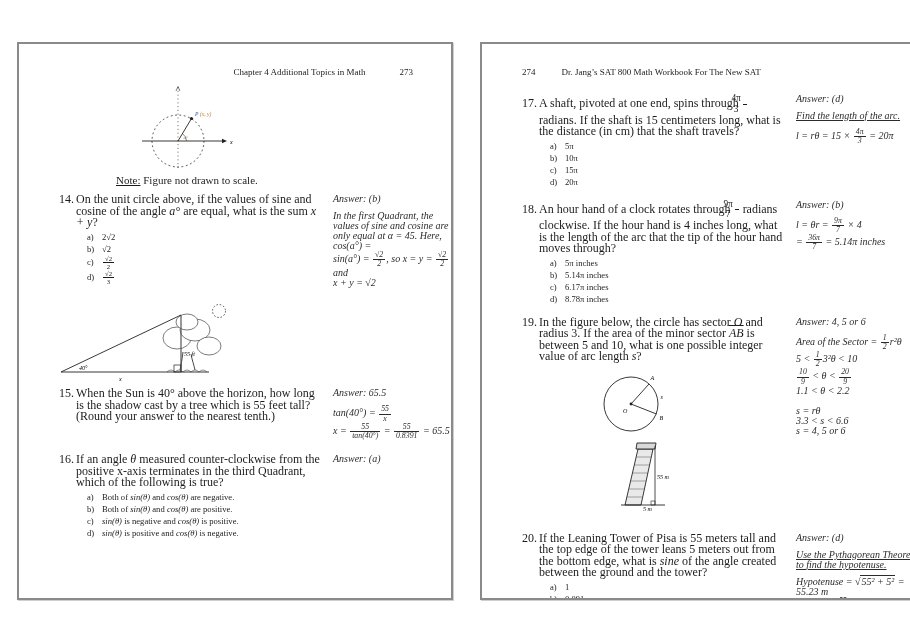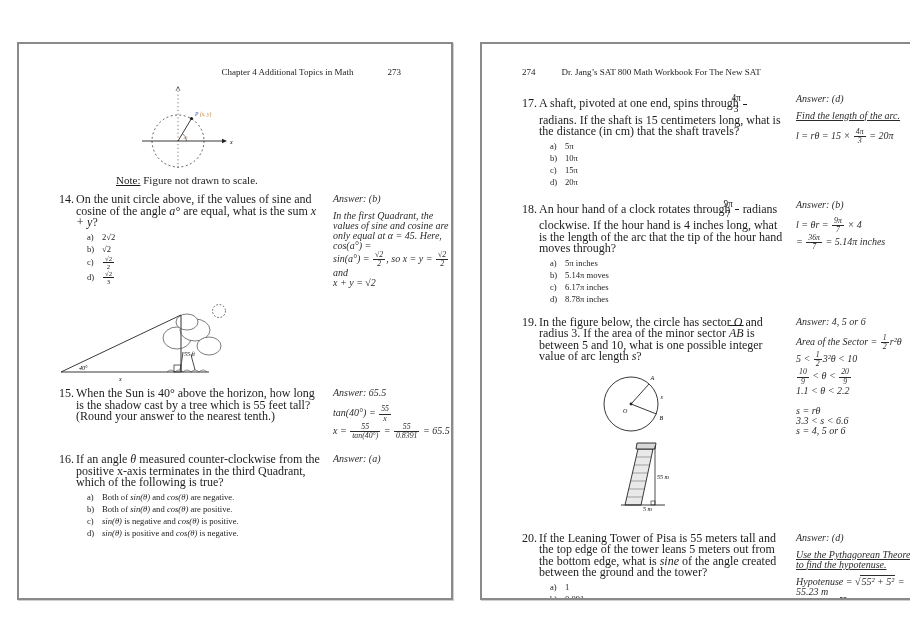--- a/index.html
+++ b/index.html
@@ -1,21 +1,21 @@
 <!DOCTYPE html>
 <html><head>
 <meta charset="utf-8">
 <style>
   html,body{margin:0;padding:0;background:#ffffff;}
   body{width:910px;height:644px;position:relative;font-family:"Liberation Serif",serif;color:#1c1c1c;}
   .page{position:absolute;top:42px;width:436px;height:558px;background:#fff;border:2px solid #8a8a8a;
         box-sizing:border-box;box-shadow:1px 1px 0 #cfcfcf;overflow:hidden;}
   .page.left{left:17px;}
   .page.right{left:480px;}
-  .pad{padding:22px 26px 0 40px;}
+  .pad{padding:22px 14px 0 40px;}
   .hdr{font-size:9px;line-height:12px;white-space:nowrap;}
   .hdr.right-align{text-align:right;padding-right:24px;}
   .hdr .gap-wide{display:inline-block;width:34px;}
   .hdr .gap-med{display:inline-block;width:26px;}
   .q{display:flex;align-items:flex-start;}
   .qmain{width:262px;flex:none;}
   .qside{width:122px;flex:none;margin-left:12px;font-style:italic;font-size:10px;line-height:10px;color:#2b2b2b;}
   .stem{margin:0;font-size:12px;line-height:11.5px;padding-left:17px;text-indent:-17px;}
   .qnum{margin-right:2px;}
   .opts{margin:2px 0 0 28px;}
@@ -195,21 +195,21 @@
     <div class="q mt12">
       <div class="qmain">
         <p class="stem"><span class="qnum">18.</span><span><span>An hour hand of a clock rotates through </span><span class="frac"><span class="fn">9π</span><span class="fd">7</span></span><span> radians clockwise. If the hour hand is 4 inches long, what is the length of the arc that the tip of the hour hand moves through?</span></span></p>
         <div class="opts">
           <div class="opt">
               <span class="letter">a)</span>
               <span><span>5π inches</span></span>
             </div>
           <div class="opt">
               <span class="letter">b)</span>
-              <span><span>5.14π moves</span></span>
+              <span><span>5.14π inches</span></span>
             </div>
           <div class="opt">
               <span class="letter">c)</span>
               <span><span>6.17π inches</span></span>
             </div>
           <div class="opt">
               <span class="letter">d)</span>
               <span><span>8.78π inches</span></span>
             </div>
         </div>

